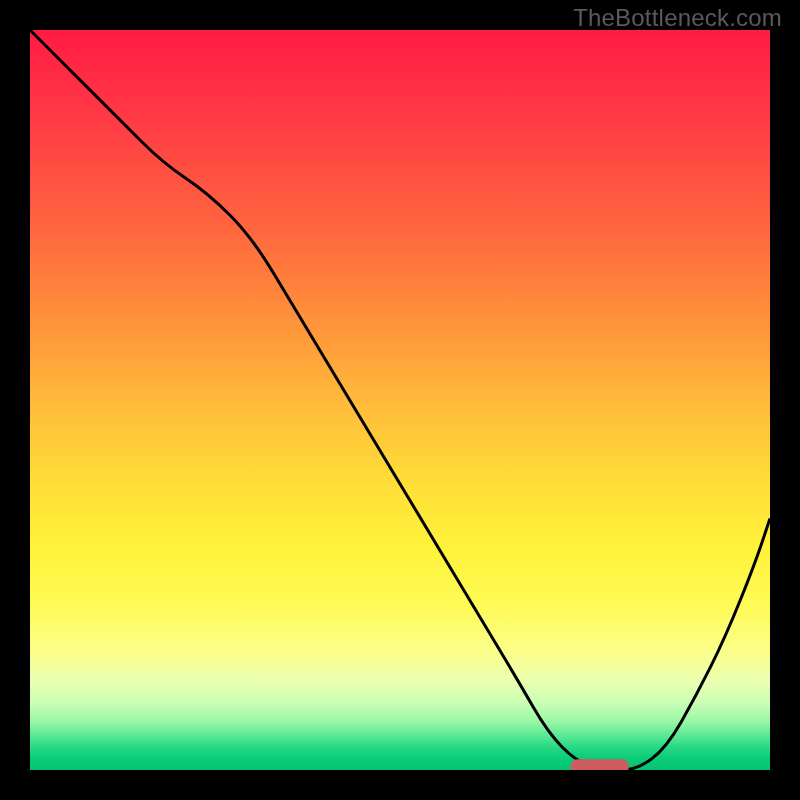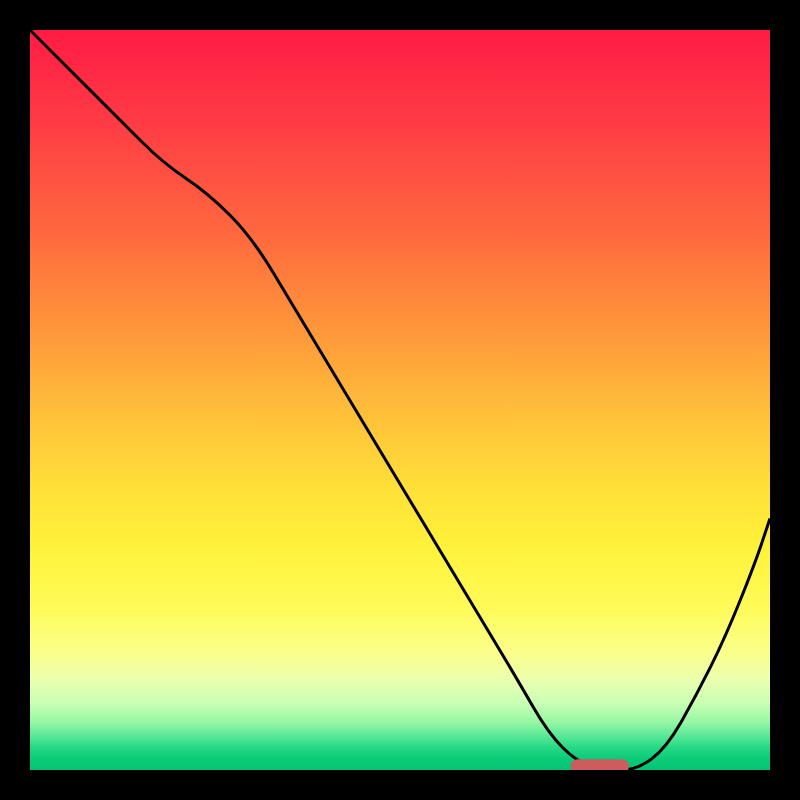--- a/index.html
+++ b/index.html
@@ -66,20 +66,21 @@
   .marker {
     stroke: #cd5c5c;
     stroke-width: 14;
     stroke-linecap: round;
   }
 </style>
 </head>
 <body>
 
 <div class="wrap">
+  <div class="watermark">TheBottleneck.com</div>
 
   <div class="plot-area">
     <div class="gradient"></div>
     <svg class="curve" viewBox="0 0 740 740" preserveAspectRatio="none">
       <path fill="none" stroke="#000" stroke-width="3" d="M 0.0 0.0 Q 0.0 0.0 22.2 22.2 Q 44.4 44.4 66.6 66.6 Q 88.8 88.8 111.0 111.0 Q 133.2 133.2 155.4 148.0 Q 177.6 162.8 199.8 185.0 Q 222.0 207.2 244.2 244.2 Q 266.4 281.2 288.6 318.2 Q 310.8 355.2 333.0 392.2 Q 355.2 429.2 377.4 466.2 Q 399.6 503.2 421.8 540.2 Q 444.0 577.2 466.2 614.2 Q 488.4 651.2 503.2 677.1 Q 518.0 703.0 532.8 717.8 Q 547.6 732.6 562.4 736.3 Q 577.2 740.0 592.0 740.0 Q 606.8 740.0 621.6 728.9 Q 636.4 717.8 651.2 691.9 Q 666.0 666.0 680.8 636.4 Q 695.6 606.8 710.4 569.8 Q 725.2 532.8 732.6 510.6 T 740.0 488.4"></path>
       <line class="marker" x1="547.6" y1="736.3" x2="592" y2="736.3"></line>
     </svg>
   </div>
 </div>
 

